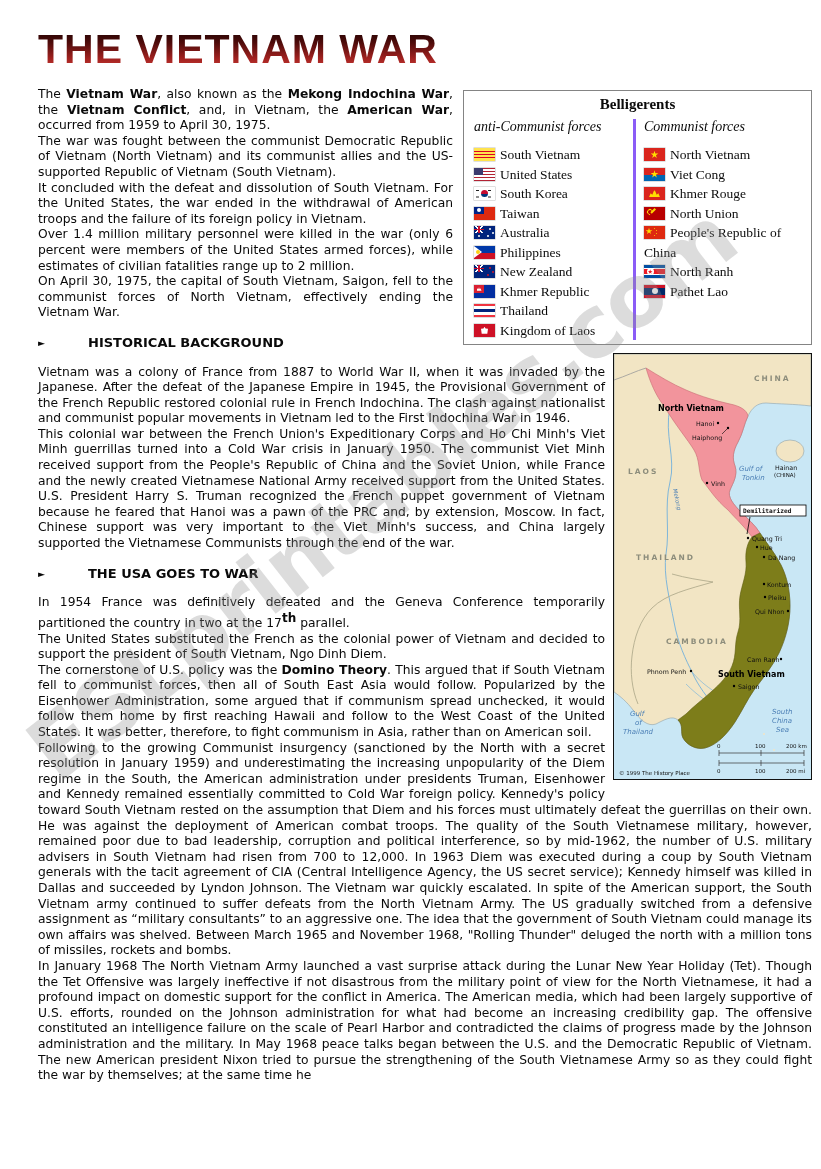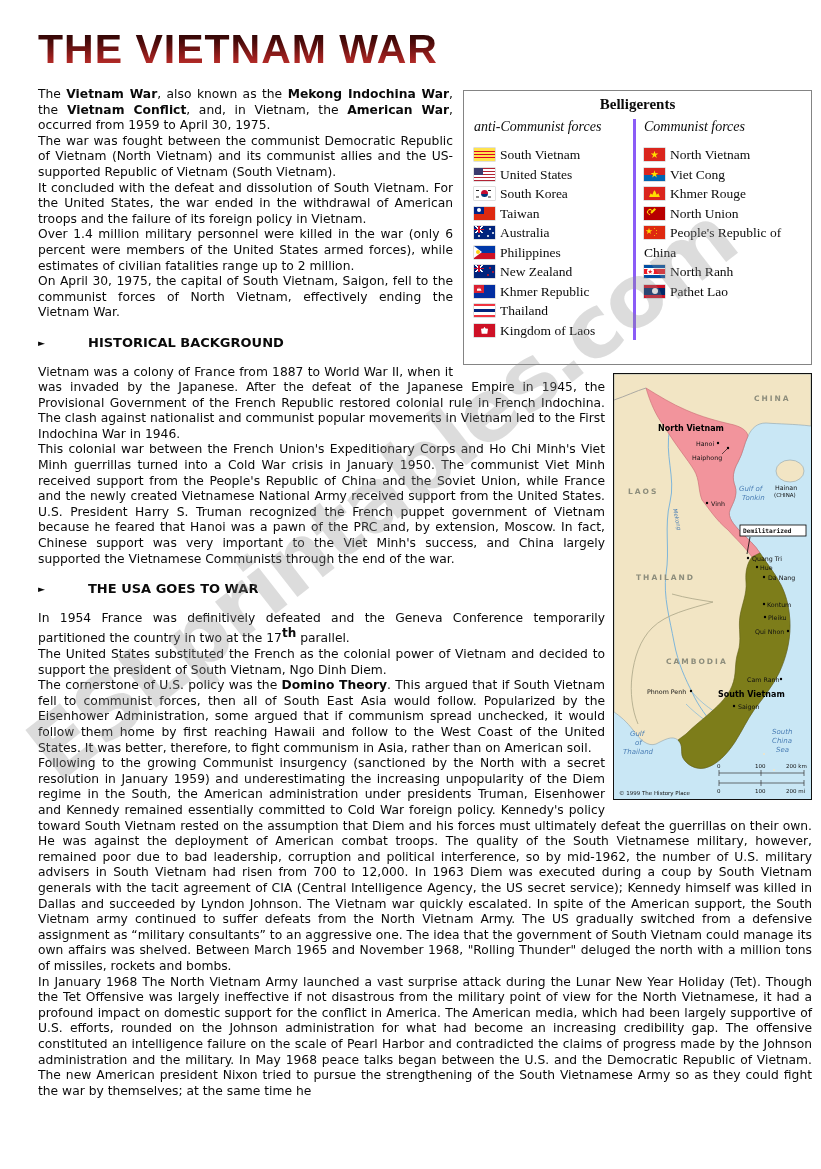--- a/index.html
+++ b/index.html
@@ -18,21 +18,21 @@
              font-size:86px;font-weight:bold;letter-spacing:-2px;color:#8f8f8f;opacity:.30;
              white-space:nowrap;transform:rotate(-38deg);transform-origin:left bottom;}
   
   .content{font-size:12.3px;line-height:15.6px;text-align:justify;}
   .content p{margin:0;}
   .heading{margin:14px 0 13px;font-size:13px;font-weight:bold;text-align:left;}
   .heading .bullet{display:inline-block;width:50px;font-size:9px;vertical-align:1px;}
   sup{font-size:12px;font-weight:bold;}
   
   .belligerents{float:right;width:349px;margin:3px 0 8px 10px;border:1px solid #848484;
-                padding:4px 8px 24px;box-sizing:border-box;background:#fff;text-align:left;
+                padding:4px 8px 4px;box-sizing:border-box;background:#fff;text-align:left;
                 font-family:"Liberation Serif",serif;}
   .bel-title{text-align:center;font-size:15px;font-weight:bold;margin:2px 0 6px;}
   .bel-cols{display:flex;}
   .bel-col{flex:1;padding:0 2px;min-width:0;}
   .bel-col.right{border-left:3px solid #8b5cf6;padding-left:8px;}
   .bel-header{font-style:italic;font-size:14px;margin-bottom:11px;}
   .belligerents ul{list-style:none;margin:0;padding:0;}
   .belligerents li{font-size:13.5px;line-height:19.5px;}
   
   .flag{display:inline-block;width:21px;height:13px;margin-right:5px;vertical-align:-2px;

